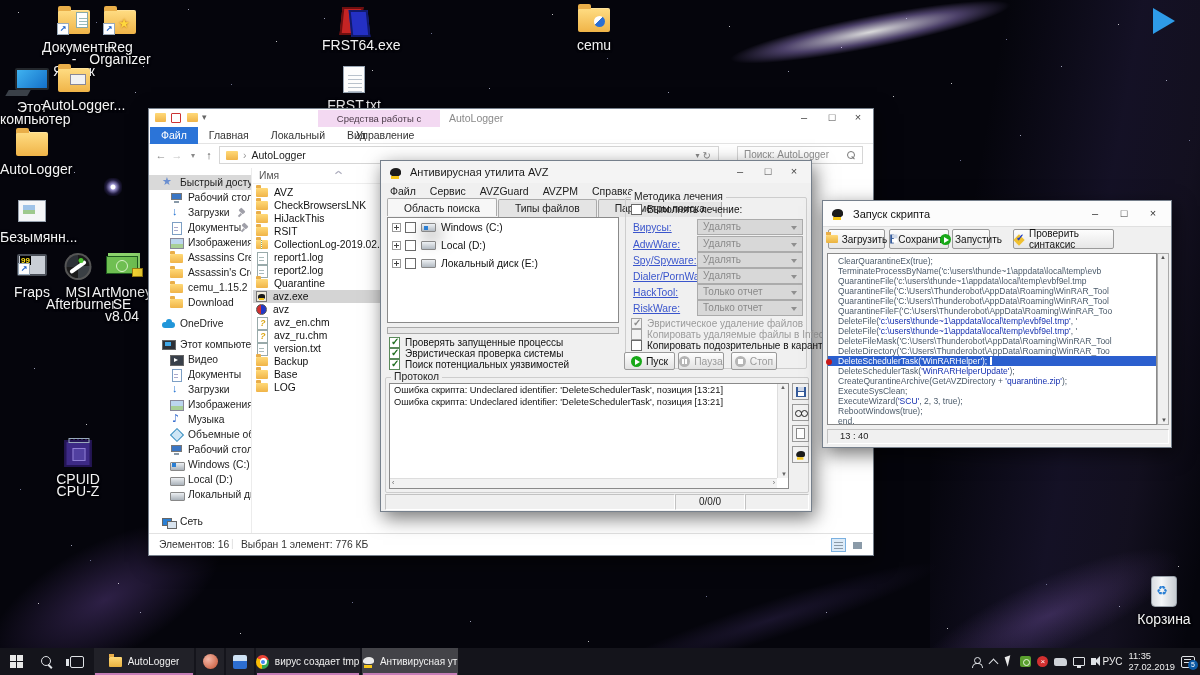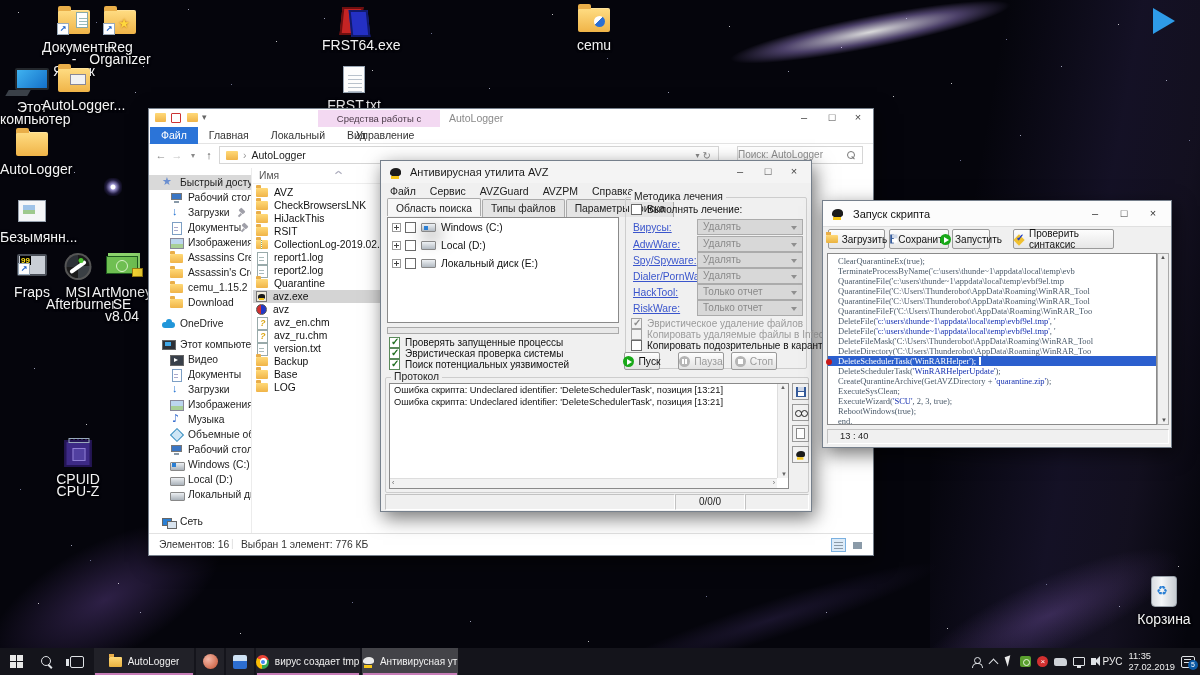--- a/index.html
+++ b/index.html
@@ -97,21 +97,21 @@
   .qat-ic.b{background:#fff;border:1px solid #c33;width:10px;height:10px}
   .pinktab{position:absolute;left:169px;top:1px;width:122px;height:17px;background:#f3d9f2;color:#4a3a48;font-size:9.5px;text-align:center;line-height:17px}
   .etit{position:absolute;left:300px;top:3px;color:#8a8a8a;font-size:10.5px}
   .ribbon{position:absolute;left:0;top:18px;right:0;height:17px;background:#fff;border-bottom:1px solid #e4e4e4;display:flex;font-size:10.5px;color:#333}
   .rtab{padding:2px 11px;height:17px}
   .rtab.file{background:#2b74d8;color:#fff;margin-left:1px}
   .addr{position:absolute;left:0;top:35px;right:0;height:22px;background:#fff;display:flex;align-items:center}
   .nava{width:16px;text-align:center;font-size:11px;color:#8a8a8a}
   .crumb{position:relative;height:18px;border:1px solid #d6d6d6;background:#fff;display:flex;align-items:center;font-size:10.5px;color:#222;padding:0 4px}
   .minifold{width:12px;height:9px;background:linear-gradient(180deg,#ffd978,#f0b448);border-radius:1px;margin:0 5px 0 2px}
-  .searchbox{position:absolute;right:10px;top:2px;width:126px;height:18px;border:1px solid #d6d6d6;font-size:10px;color:#8f8f8f;line-height:16px;}
+  .searchbox{position:absolute;right:10px;top:2px;width:126px;height:18px;border:1px solid #d6d6d6;font-size:10px;color:#8f8f8f;line-height:16px;padding-left:6px}
   .mag{position:absolute;right:6px;top:4px;width:9px;height:9px}
   .mag::before{content:"";position:absolute;left:0;top:0;width:6px;height:6px;border:1px solid #777;border-radius:50%}
   .mag::after{content:"";position:absolute;left:5px;top:5px;width:4px;height:1px;background:#777;transform:rotate(45deg);transform-origin:0 0}
   .sidebar{position:absolute;left:0;top:59px;width:103px;bottom:22px;border-right:1px solid #ececec;overflow:hidden;padding-top:7px}
   .srow{display:flex;align-items:center;height:15px;padding-left:21px;font-size:10.3px;color:#222;white-space:nowrap}
   .srow.lv0{padding-left:13px}
   .srow.selrow{background:#d9d9d9}
   .sgap{height:6px}
   .ic{display:inline-block;width:13px;height:11px;margin-right:5px;position:relative;flex:none}
   .ic.star::before{content:"\2605";position:absolute;left:0;top:-2px;color:#6b8fd0;font-size:11px;font-family:"DejaVu Sans",sans-serif}
@@ -166,21 +166,21 @@
   .viewic.thumb::before{background:#8a9aa8;width:9px;height:7px}
 
   
   .avzico{position:relative;width:14px;height:13px}
   .avzico::before{content:"";position:absolute;left:1px;top:2px;width:11px;height:8px;background:#1b1b1b;border-radius:55% 45% 35% 35%}
   .avzico::after{content:"";position:absolute;left:2px;bottom:0;width:8px;height:3px;background:#f5c518}
   .avztitle{position:absolute;left:0;top:0;right:0;height:22px;background:#f4f4f4;display:flex;align-items:center;padding-left:8px;gap:7px;
     font-size:11px;color:#1a1a1a}
   .menubar{position:absolute;left:0;top:22px;right:0;height:16px;display:flex;gap:14px;padding-left:9px;font-size:10.5px;color:#222;align-items:center}
   .avztabs{position:absolute;left:6px;top:38px;height:18px;display:flex;font-size:10.3px;color:#222}
-  .avztab{padding:3px 8px;border:1px solid #ababab;border-bottom:none;background:#e4e4e4;margin-right:1px;border-radius:2px 2px 0 0}
+  .avztab{padding:3px 16px;border:1px solid #ababab;border-bottom:none;background:#e4e4e4;margin-right:1px;border-radius:2px 2px 0 0}
   .avztab.on{background:#f7f7f7;position:relative;top:-1px;padding-top:4px}
   .treebox{position:absolute;left:6px;top:56px;width:232px;height:106px;background:#fff;border:1px solid #8a8a8a}
   .trow{display:flex;align-items:center;height:18px;padding-left:4px;font-size:10.3px;color:#111}
   .exp{width:9px;height:9px;border:1px solid #9a9a9a;background:#fff;margin-right:4px;position:relative;flex:none}
   .exp::before{content:"";position:absolute;left:1px;top:3px;width:5px;height:1px;background:#444}
   .exp::after{content:"";position:absolute;left:3px;top:1px;width:1px;height:5px;background:#444}
   .cb{width:11px;height:11px;border:1px solid #6a6a6a;background:#fff;margin-right:5px;flex:none;position:relative}
   .dr{width:15px;height:9px;background:linear-gradient(#eef1f4,#b2bac2);border:1px solid #888;border-radius:1px;margin-right:5px;flex:none;position:relative}
   .dr.win::before{content:"";position:absolute;left:2px;top:2px;width:4px;height:4px;background:#2a7fd4}
   .pstrip{position:absolute;left:6px;top:166px;width:232px;height:7px;background:#e8e8e8;border:1px solid #aaa}
@@ -225,21 +225,21 @@
     font-size:11px;color:#111;border-bottom:1px solid #e0e0e0}
   .swc{position:absolute;top:4px;width:28px;height:18px;text-align:center;color:#333;font-size:11px;line-height:17px}
   .tbtn{position:absolute;top:28px;height:20px;background:linear-gradient(#fdfdfd,#e6e6e6);border:1px solid #9a9a9a;border-radius:2px;
     display:flex;align-items:center;justify-content:center;gap:4px;font-size:10px;color:#111}
   .tfold{width:12px;height:8px;background:linear-gradient(180deg,#ffd978,#eab23f);border-radius:1px;position:relative;flex:none}
   .tfold::before{content:"";position:absolute;top:-3px;left:0;width:5px;height:3px;background:#e9ae49}
   .syntaxic{width:11px;height:11px;position:relative;flex:none}
   .syntaxic::before{content:"";position:absolute;left:1px;top:2px;width:8px;height:8px;background:#f0c030;transform:rotate(45deg)}
   .syntaxic::after{content:"\2713";position:absolute;left:2px;top:-2px;color:#1a3acc;font-size:10px;font-weight:bold}
   .codearea{position:absolute;left:4px;top:52px;width:330px;height:172px;background:#fff;border:1px solid #8a8a8a;
-    font-family:Liberation Serif, serif;font-size:8.5px;overflow:hidden;padding:2px 0 0 10px}
+    font-family:Liberation Sans, sans-serif;font-size:8.5px;overflow:hidden;padding:2px 0 0 10px}
   .code-line{height:10px;line-height:10px;color:#4a5a6a;white-space:pre}
   .code-line .str{color:#1530b0}
   .code-line.sel{background:#2b5fce;color:#fff;margin-left:-10px;padding-left:10px}
   .code-line.sel .str{color:#fff}
   .code-line.sel::after{content:"";display:inline-block;width:1.5px;height:8px;background:#fff;margin-left:3px;vertical-align:-1px}
   .bpdot{position:absolute;left:3px;top:158px;width:6px;height:6px;border-radius:50%;background:#c81818;z-index:2}
   .codescroll{position:absolute;left:334px;top:52px;width:12px;height:172px;background:#f0f0f0;border:1px solid #aaa;
     font-size:6px;color:#555;text-align:center}
   .scstatus{position:absolute;left:4px;top:228px;width:342px;height:15px;border:1px solid #c2c2c2;border-right-color:#fff;border-bottom-color:#fff;
     font-size:9.3px;color:#222;line-height:13px;padding-left:12px;background:#f0f0f0}
@@ -701,21 +701,21 @@
         <span>Эвристическое удаление файлов</span>
       </div>
     <div class="copt dis" style="left:250px;top:168px">
         <span class="ccb dis"></span>
         <span>Копировать удаляемые файлы в  Infected</span>
       </div>
     <div class="copt" style="left:250px;top:179px">
         <span class="ccb"></span>
         <span>Копировать подозрительные в  карантин</span>
       </div>
-    <div class="btn3" style="left:243px;top:191px;width:36px">
+    <div class="btn3" style="left:243px;top:191px;width:51px">
         <span class="pgo"></span>
         <span>Пуск</span>
       </div>
     <div class="btn3 dis" style="left:297px;top:191px;width:46px">
         <span class="pgo gray pause"></span>
         <span>Пауза</span>
       </div>
     <div class="btn3 dis" style="left:350px;top:191px;width:46px">
         <span class="pgo gray stop"></span>
         <span>Стоп</span>

